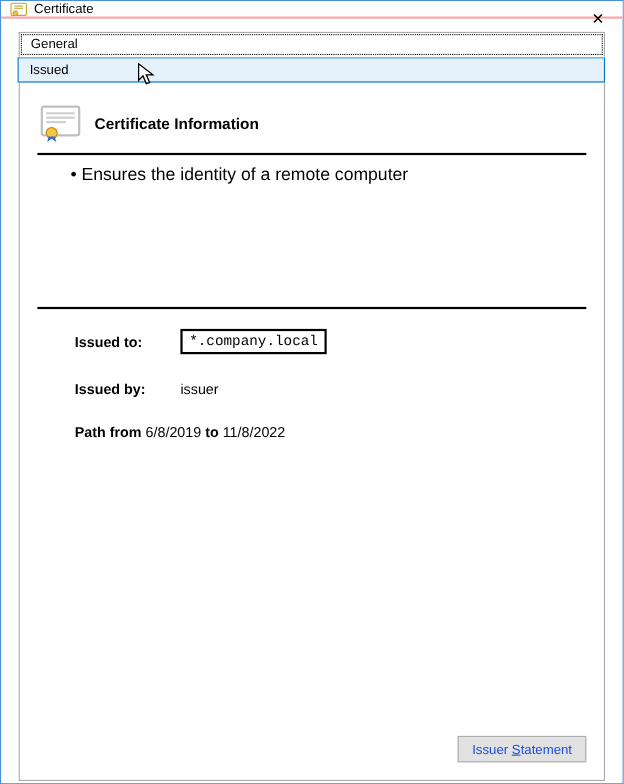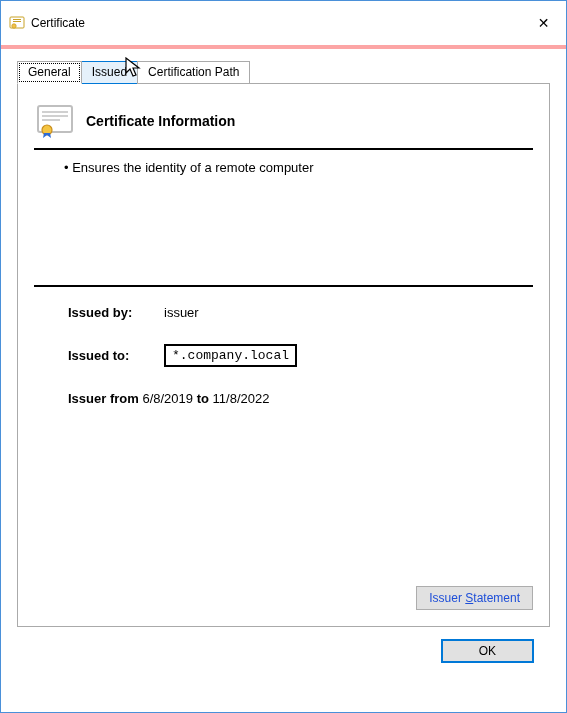--- a/index.html
+++ b/index.html
@@ -9,26 +9,25 @@
     background: #fff;
     font-family: "Segoe UI", Tahoma, sans-serif;
     font-size: 12px;
     width: 567px;
     height: 713px;
     overflow: hidden;
     position: relative;
     border: 1px solid #4a90d9;
   }
   .titlebar {
-    height: 48px;
+    height: 16px;
     background: #fff;
     display: flex;
-    align-items: center;
     padding: 0 0 0 8px;
-    border-bottom: 4px solid #fca5a5;
+    border-bottom: 2px solid #fca5a5;
   }
   .titlebar .app-icon {
     width: 16px;
     height: 16px;
     margin-right: 6px;
     display: inline-block;
     position: relative;
   }
   .titlebar .app-icon svg { display:block; }
   .titlebar .title { font-size: 12px; color: #000; }
@@ -43,20 +42,21 @@
     color: #000;
     font-family: Arial, sans-serif;
   }
   .client {
     padding: 12px 16px 16px 16px;
   }
   .tabs {
     display: flex;
     position: relative;
     z-index: 2;
+    flex-direction: column;
   }
   .tab {
     padding: 3px 10px 4px 10px;
     font-size: 12px;
     border: 1px solid #aaa;
     background: #fff;
     margin-right: 0;
     position: relative;
   }
   .tab.active {
@@ -67,21 +67,21 @@
   }
   .tab.hover {
     background: #e5f1fb;
     border-color: #0078d7;
   }
   .tab + .tab { margin-left: -1px; }
   .tab-panel {
     border: 1px solid #aaa;
     margin-top: -1px;
     padding: 16px 16px 16px 16px;
-    height: 544px;
+    height: 636px;
     position: relative;
     z-index: 1;
     background:#fff;
   }
   .info-head {
     display: flex;
     align-items: center;
     padding: 4px 0 10px 0;
     border-bottom: 2px solid #000;
     margin-bottom: 10px;
@@ -98,21 +98,21 @@
   }
   .purpose-label {
     font-weight: bold;
     font-size: 14px;
     margin: 4px 0 6px 0;
   }
   .purpose-list {
     margin: 0 0 0 30px;
     padding: 0;
     list-style: none;
-    font-size: 13px;
+    font-size: 16px;
   }
   .purpose-list li::before {
     content: "• ";
   }
   .mid-gap {
     height: 110px;
   }
   .hr2 {
     border-top: 2px solid #000;
     margin: 0 0 18px 0;
@@ -185,21 +185,20 @@
   <span class="title">Certificate</span>
   <div class="close">
     <span>✕</span>
   </div>
 </div>
 
 <div class="client">
   <div class="tabs">
     <div class="tab active">General</div>
     <div class="tab hover">Issued</div>
-    <div class="tab">Certification Path</div>
   </div>
 
   <div class="tab-panel">
     <div class="info-head">
       <span class="cert-icon">
         <svg viewBox="0 0 40 34" width="40" height="34">
           <rect x="2" y="2" width="34" height="26" rx="2" fill="#fff" stroke="#bfbfbf" stroke-width="2"></rect>
           <rect x="6" y="7" width="26" height="2" fill="#d0d0d0"></rect>
           <rect x="6" y="11" width="26" height="2" fill="#d0d0d0"></rect>
           <rect x="6" y="15" width="18" height="2" fill="#d0d0d0"></rect>
@@ -211,31 +210,31 @@
     </div>
 
     <ul class="purpose-list">
       <li>Ensures the identity of a remote computer</li>
     </ul>
 
     <div class="mid-gap"></div>
     <div class="hr2"></div>
 
     <div class="field-row">
+      <span class="lbl">Issued to:</span>
+      <span class="boxed">*.company.local</span>
+    </div>
+
+    <div class="field-row">
       <span class="lbl">Issued by:</span>
       <span style="margin-left:6px;">issuer</span>
     </div>
 
-    <div class="field-row">
-      <span class="lbl">Issued to:</span>
-      <span class="boxed">*.company.local</span>
-    </div>
-
     <div class="valid-row">
-      <span class="b">Issuer from</span>
+      <span class="b">Path from</span>
       <span> </span>
       <span>6/8/2019</span>
       <span>  </span>
       <span class="b">to</span>
       <span>  </span>
       <span>11/8/2022</span>
     </div>
 
     <button class="issuer-stmt-btn" disabled="">
       <span>Issuer </span><span class="ul">S</span><span>tatement</span>

